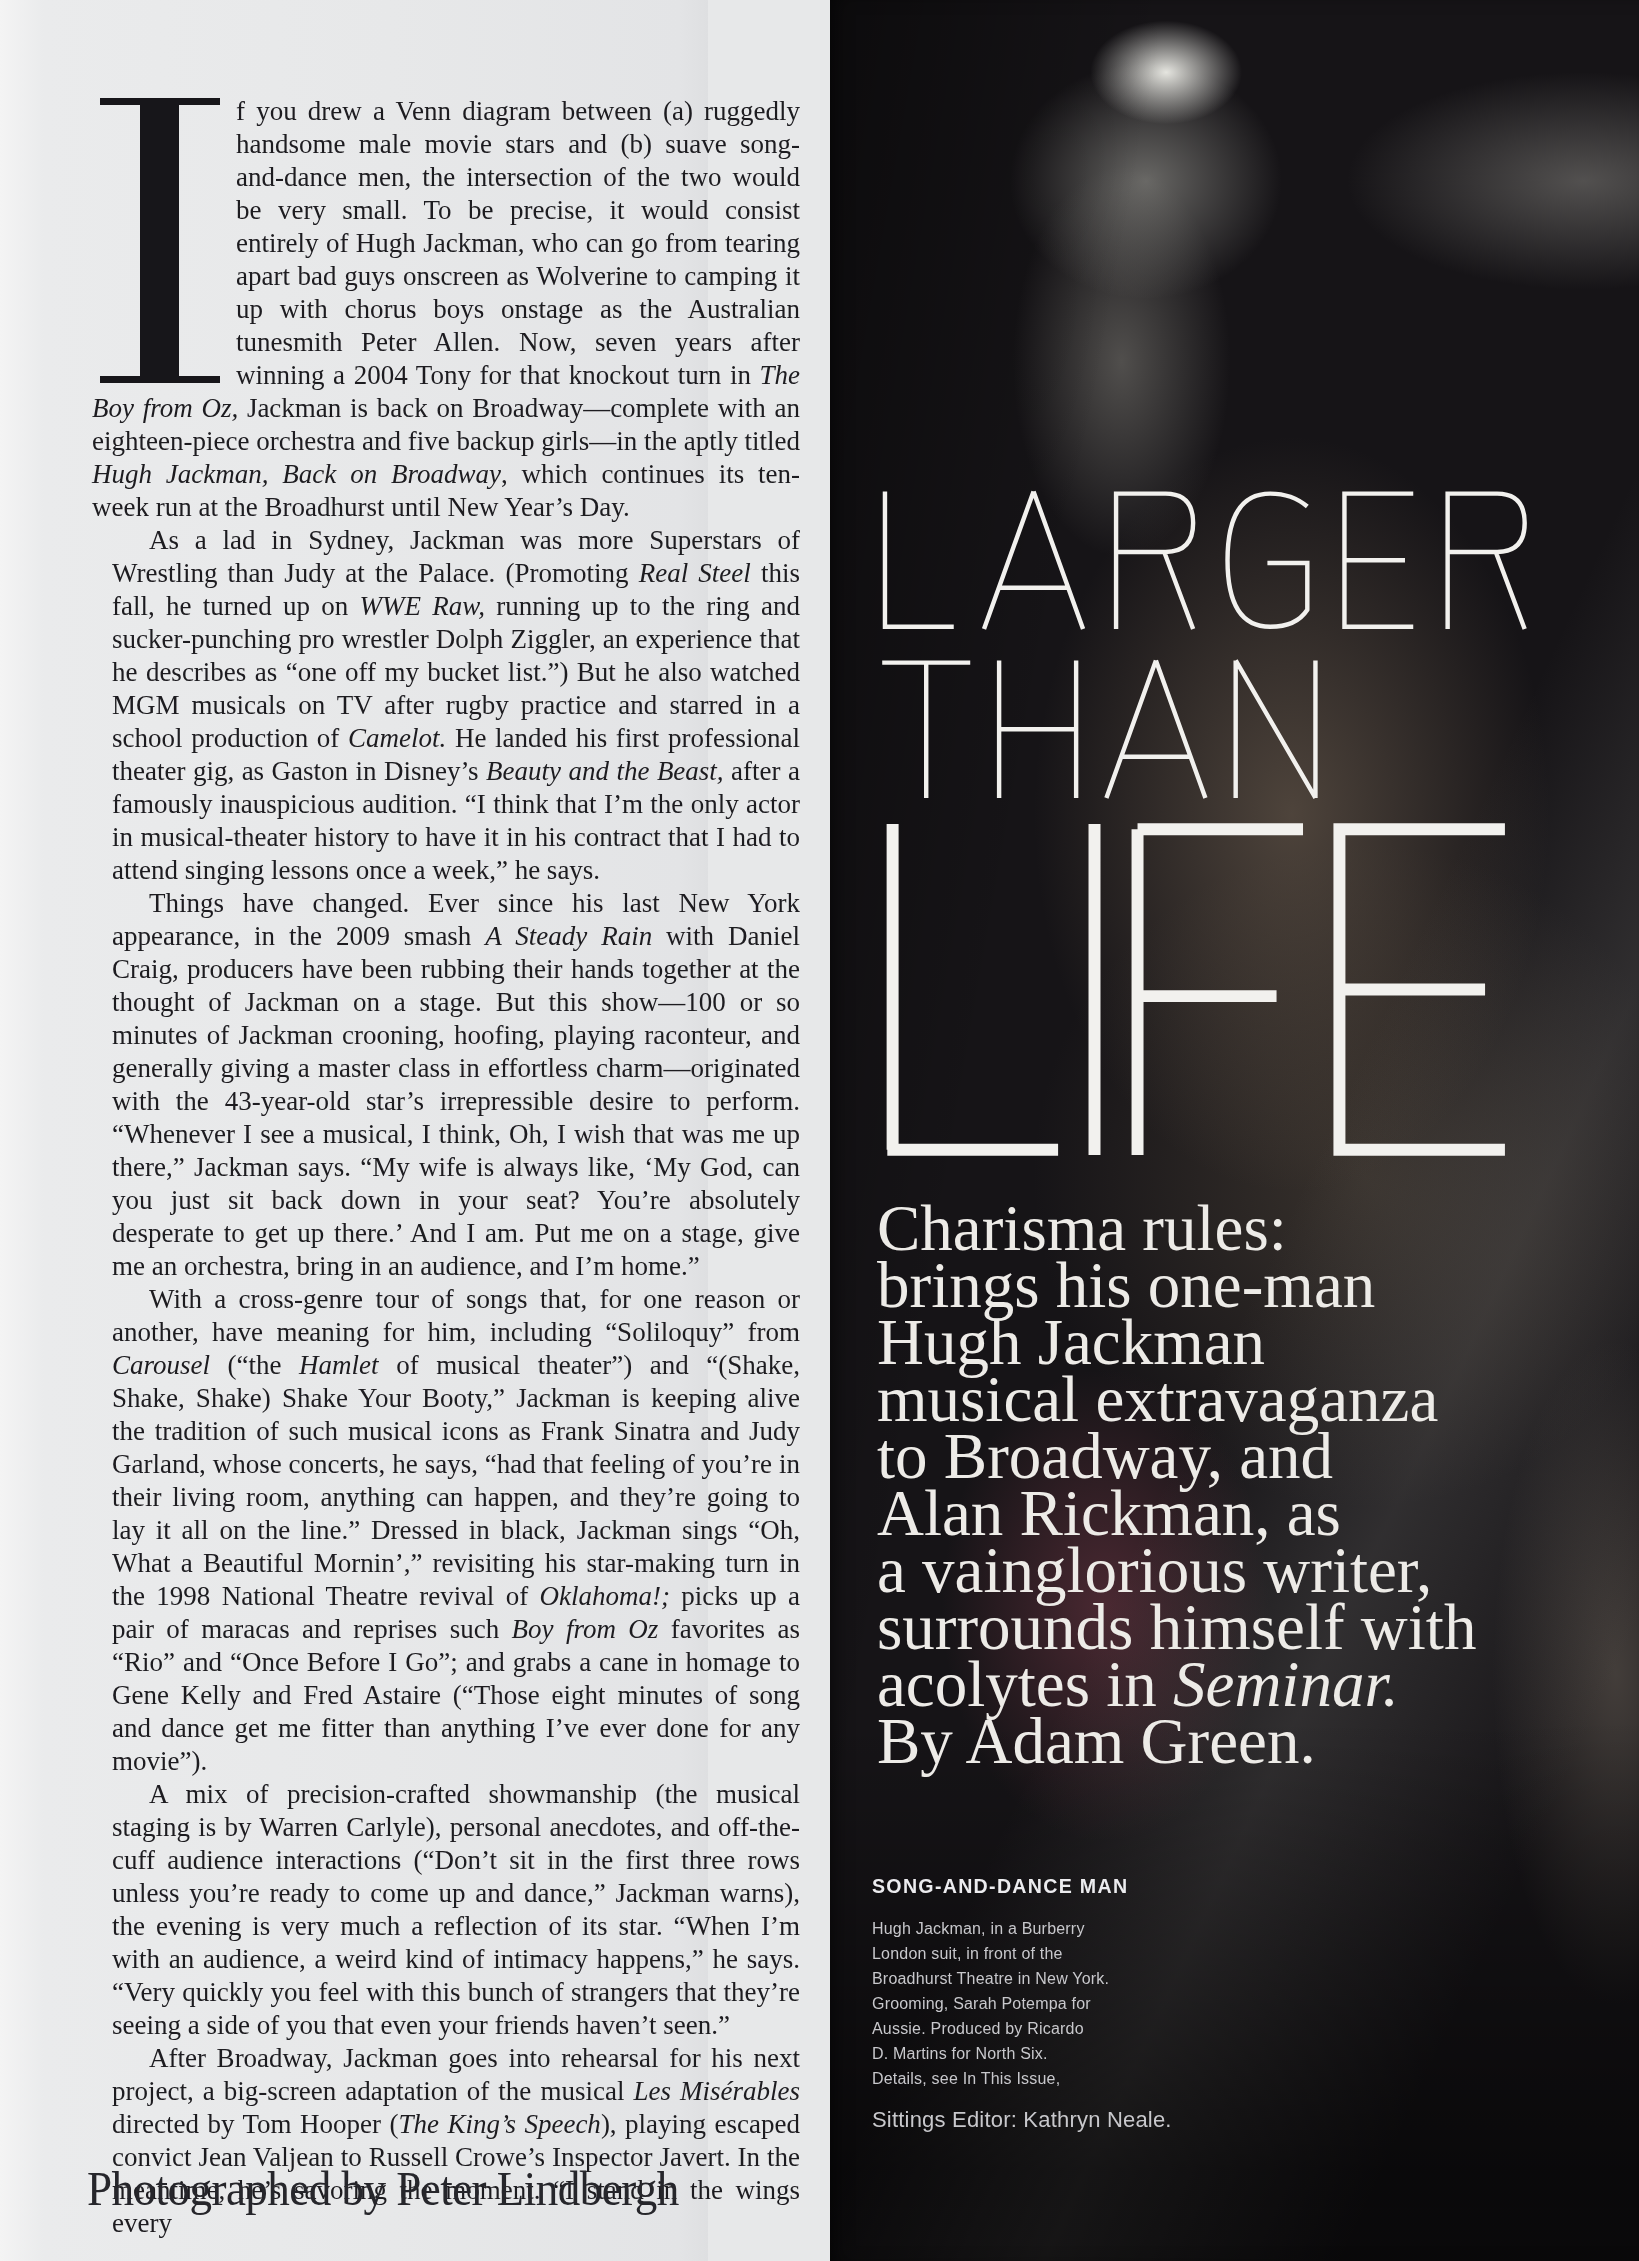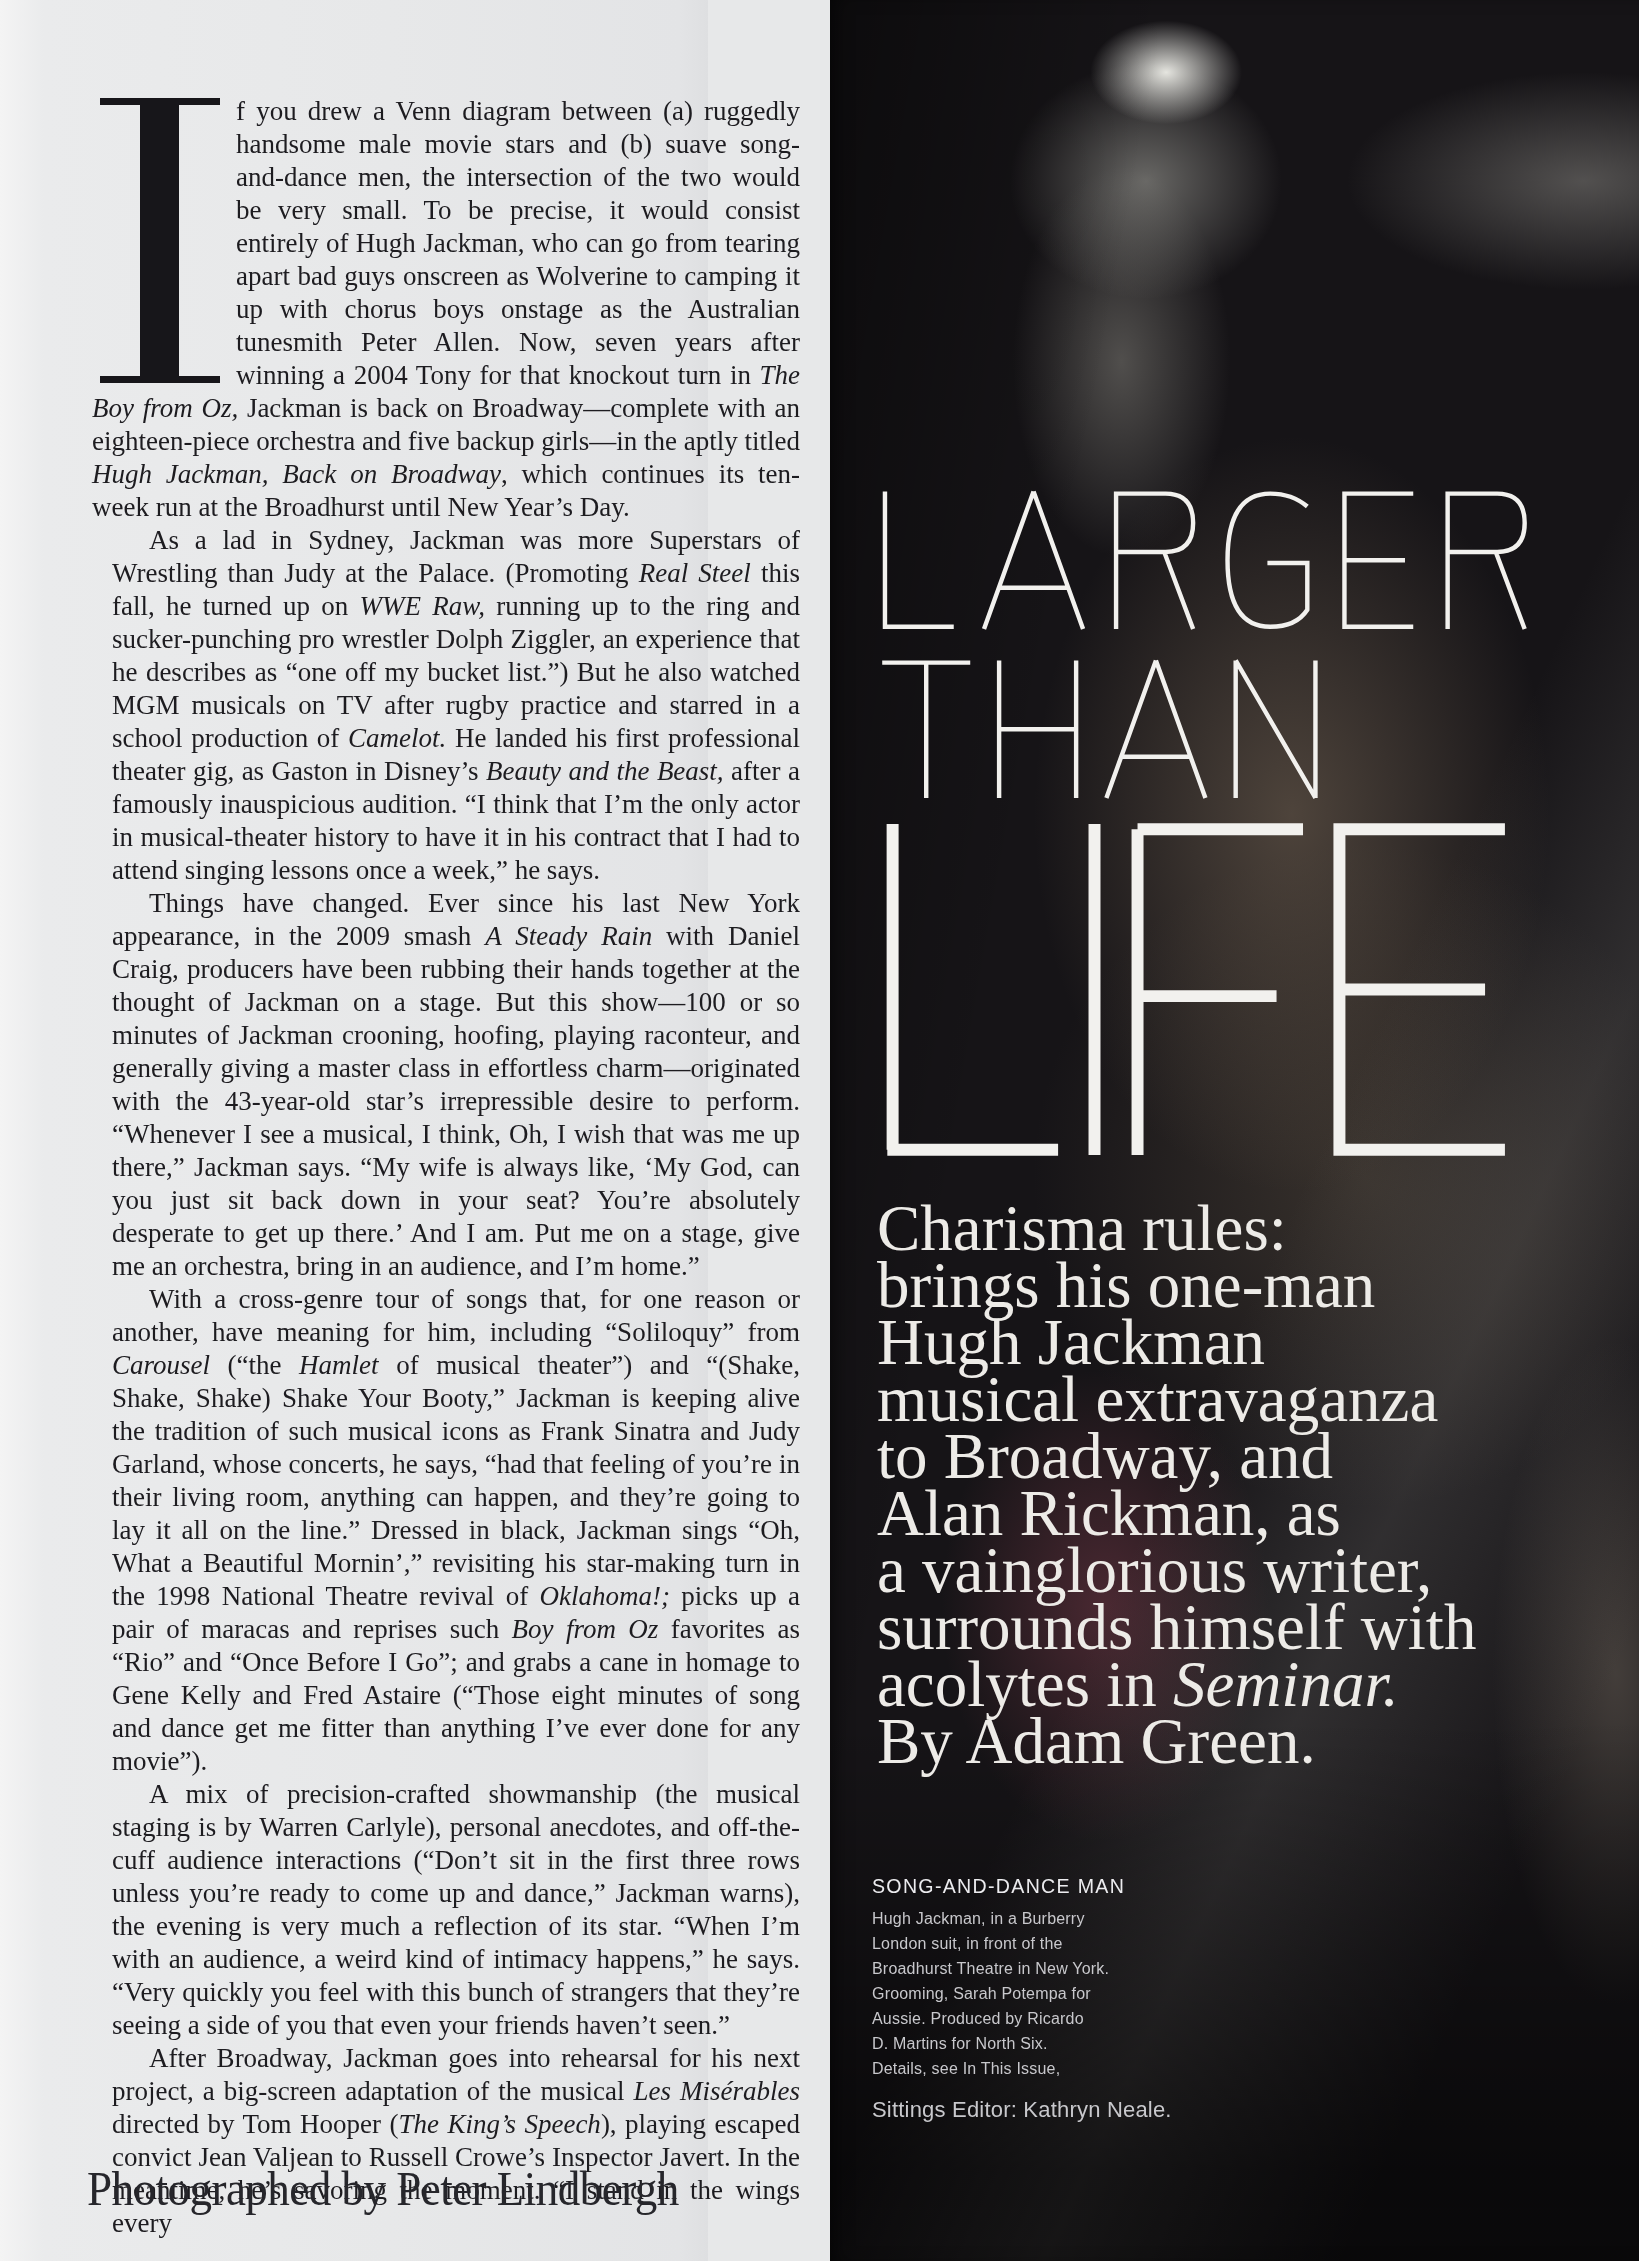--- a/index.html
+++ b/index.html
@@ -57,21 +57,21 @@
     position:absolute;left:47px;top:1200px;width:694px;
     font-size:65px;line-height:57px;color:#edebe7;
   }
   .deck-line{white-space:nowrap;}
   .deck-line em{font-style:italic;}
   .caption{
     position:absolute;left:42px;top:1875px;width:479px;
     font-family:"Liberation Sans","DejaVu Sans",sans-serif;
   }
   .cap-title{
-    font-size:19.6px;font-weight:normal;letter-spacing:1.3px;color:#ececef;margin-bottom:8px;white-space:nowrap;
+    font-size:19.6px;font-weight:bold;letter-spacing:1.3px;color:#ececef;margin-bottom:18px;white-space:nowrap;
   }
   .cap-line{font-size:16px;line-height:25px;letter-spacing:0.2px;color:#c8c8cc;white-space:nowrap;}
   .cap-footer{margin-top:16px;font-size:22px;line-height:25px;letter-spacing:0.2px;color:#c8c8cc;white-space:nowrap;}
   em{font-style:italic;}
 </style>
 </head>
 <body>
 
 <div class="left-page">
   <div class="article" id="article">

